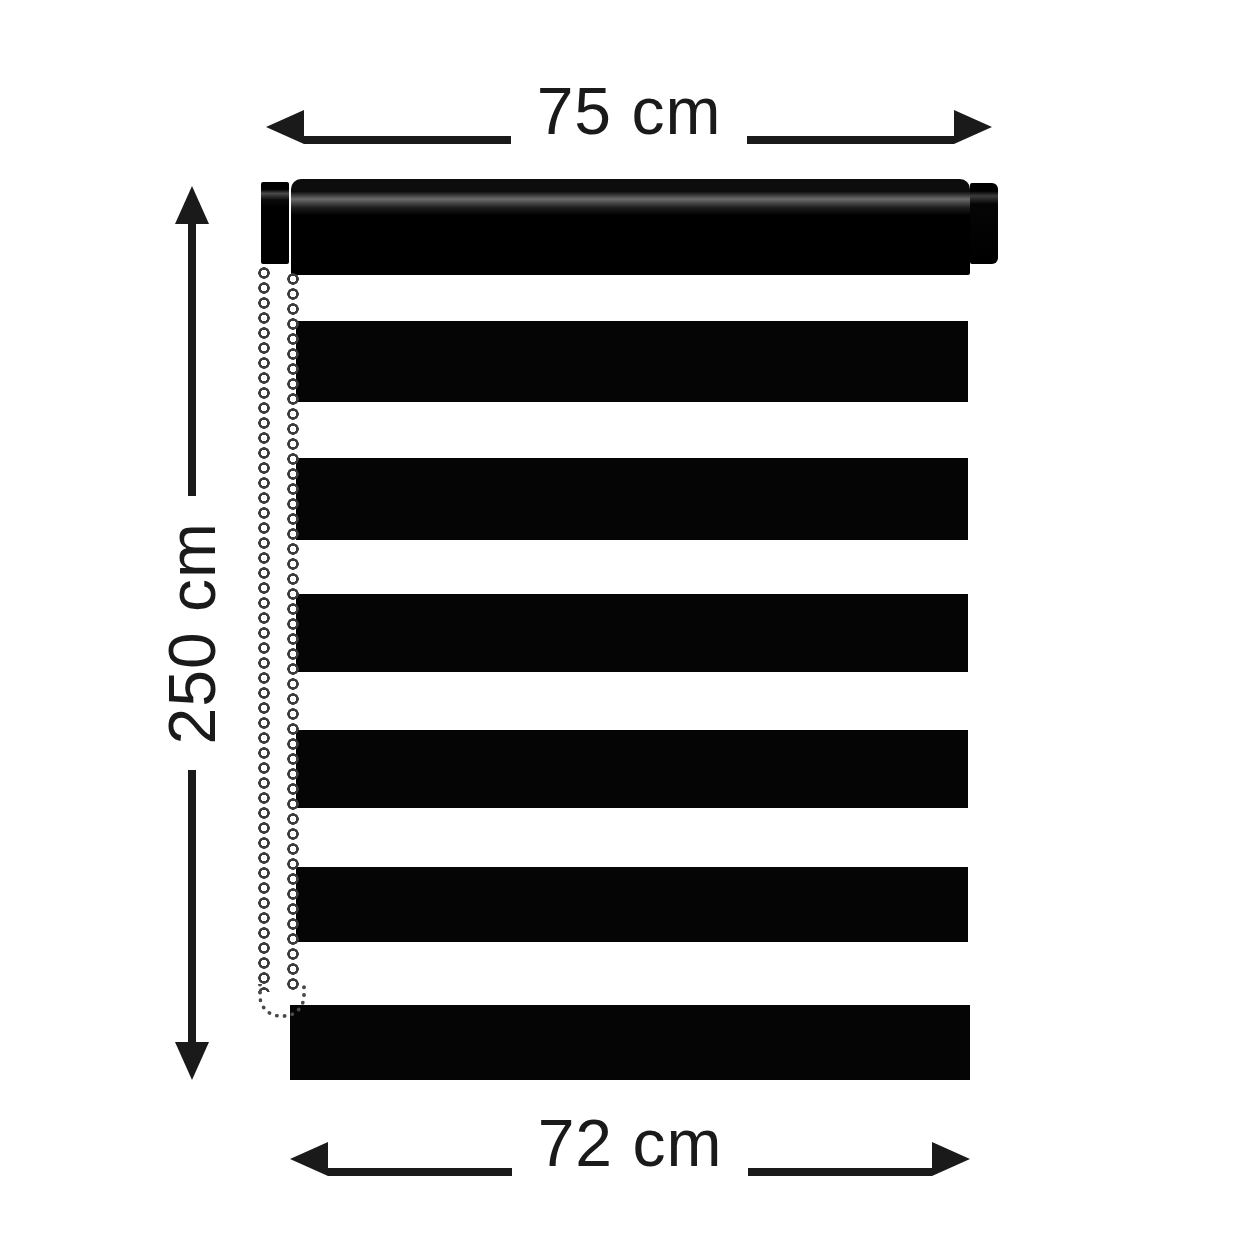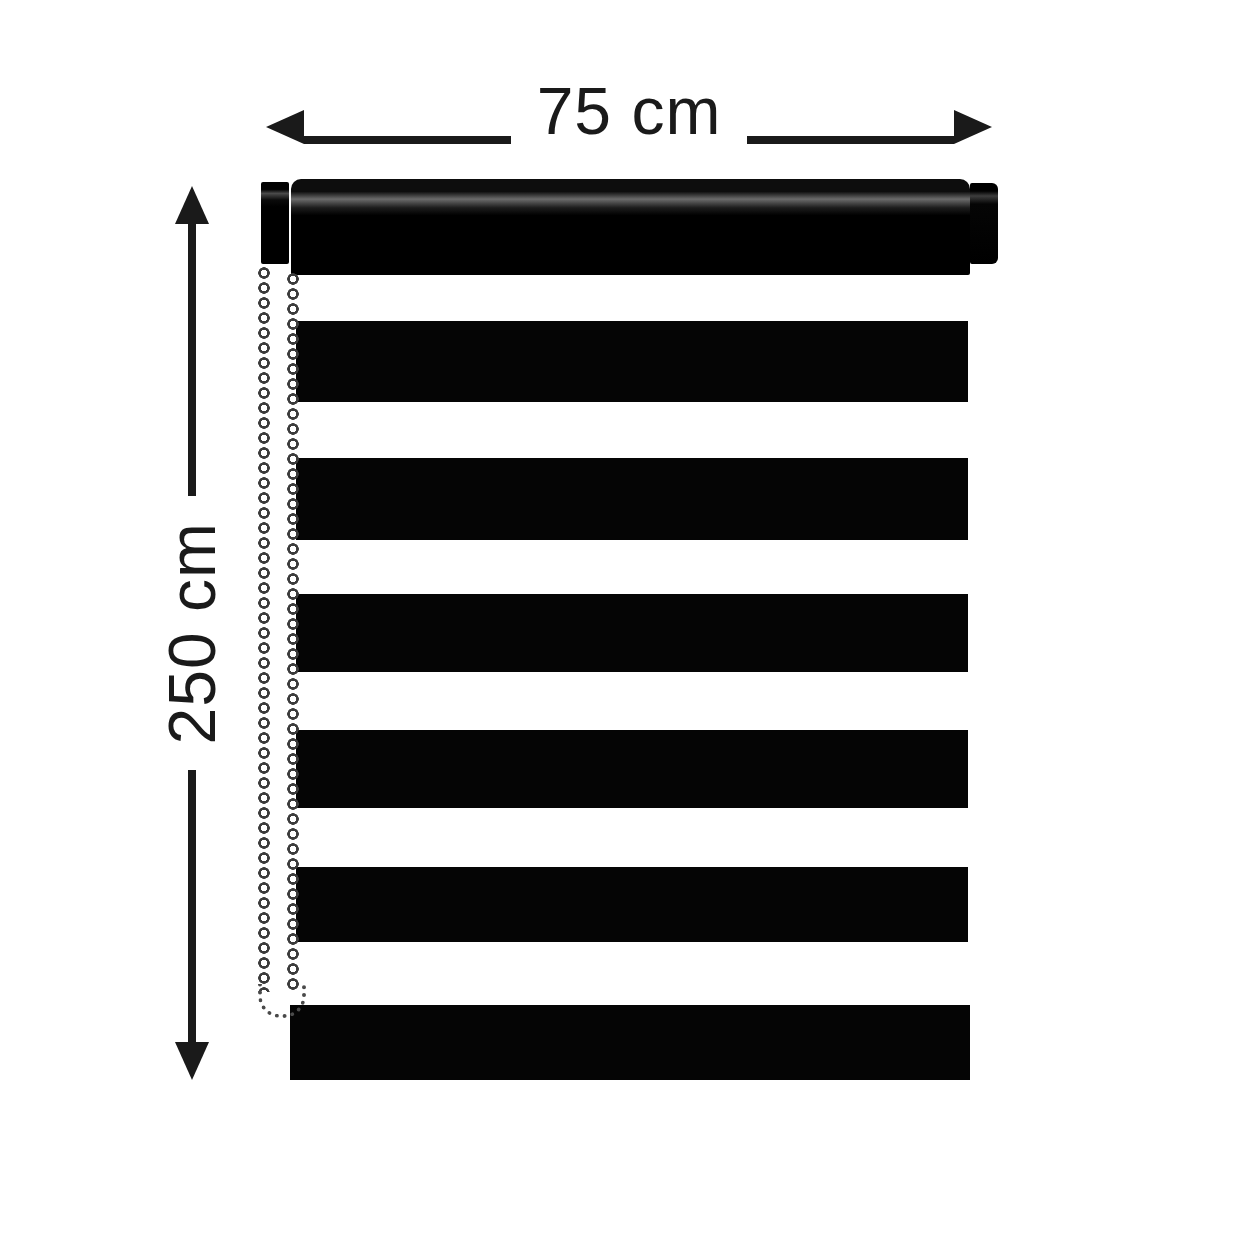--- a/index.html
+++ b/index.html
@@ -112,14 +112,21 @@
   <div class="stripe s2"></div>
   <div class="stripe s3"></div>
   <div class="stripe s4"></div>
   <div class="stripe s5"></div>
   <div class="stripe s6"></div>
 
   <div class="chain left"></div>
   <div class="chain right"></div>
   <div class="chain-loop"></div>
 
+  <div class="dim-row" id="dim-bottom">
+    <span class="ah ah-left"></span>
+    <span class="dim-line-h"></span>
+    <span class="dim-label">72 cm</span>
+    <span class="dim-line-h"></span>
+    <span class="ah ah-right"></span>
+  </div>
 
 </div>
 
 </body></html>

